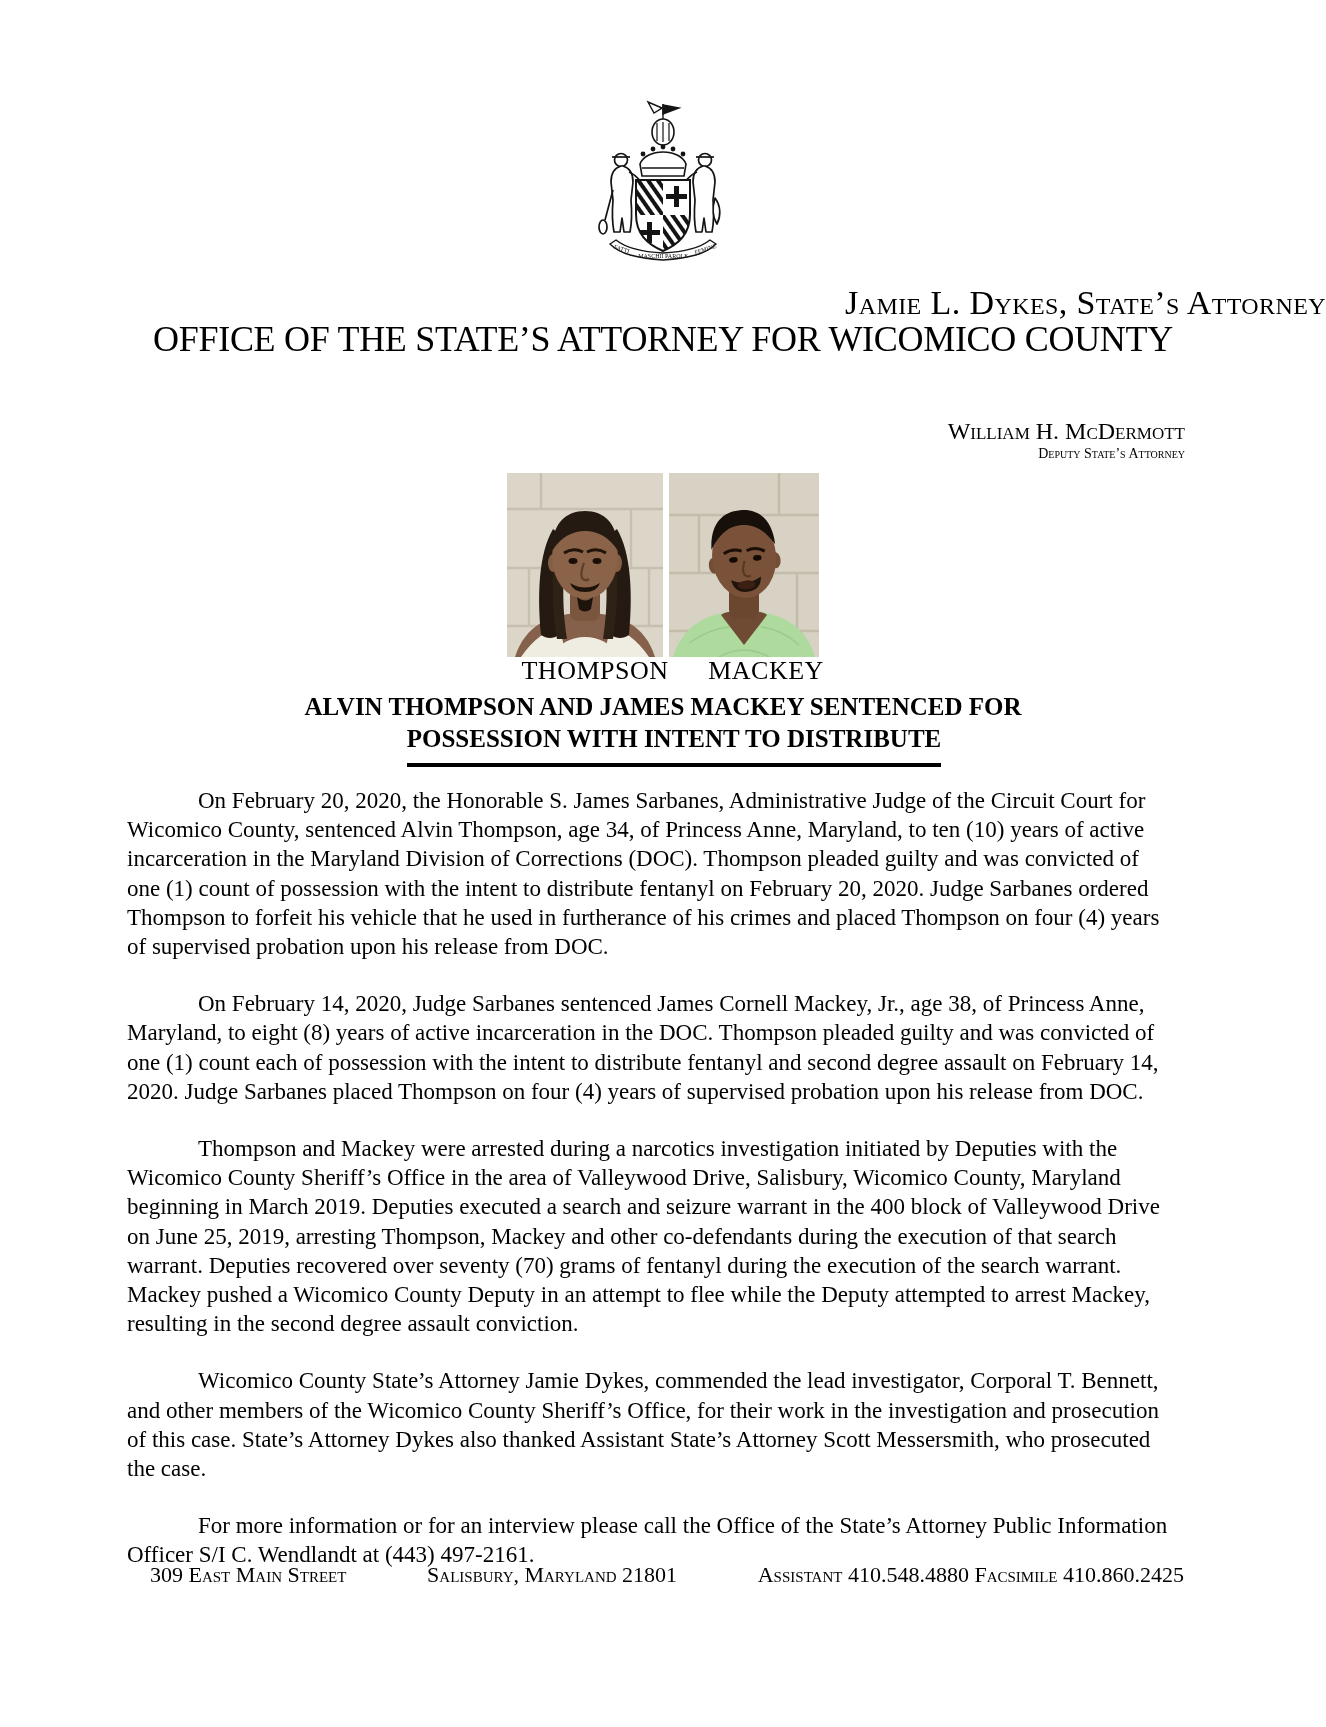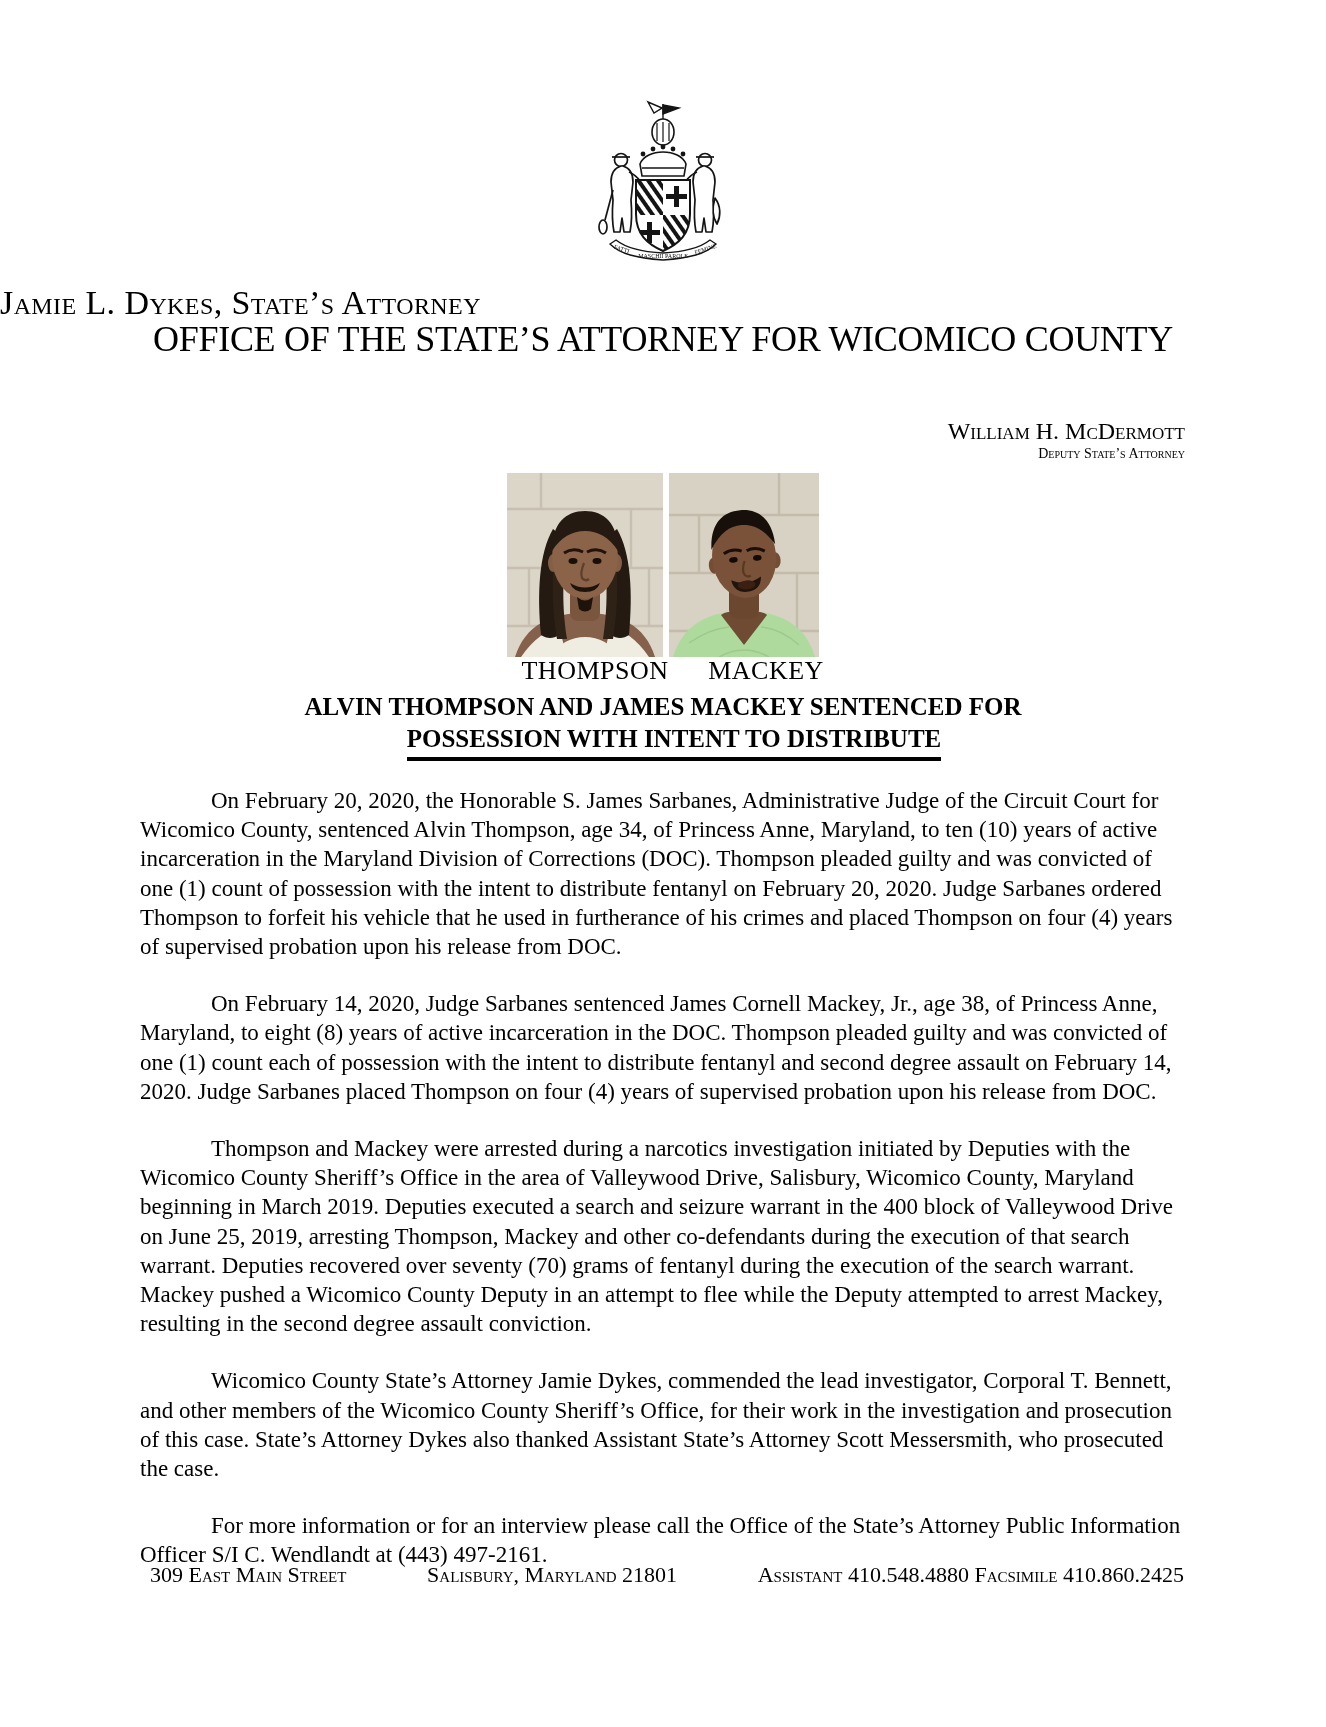--- a/index.html
+++ b/index.html
@@ -2,21 +2,21 @@
 <html><head>
 <meta charset="utf-8">
 <style>
   html,body { margin:0; padding:0; background:#ffffff; }
   .page {
     position:relative; width:1326px; height:1727px; background:#ffffff; color:#000;
     font-family:"Liberation Serif","DejaVu Serif",serif; overflow:hidden;
   }
   .crest { position:absolute; top:98px; left:50%; transform:translateX(-50%); }
   .hdr1 {
-    position:absolute; top:284px; left:0; width:100%; text-align:left;
+    position:absolute; top:284px; left:0; width:100%; text-align:right;
     font-variant:small-caps; font-size:34px; letter-spacing:0.4px;
   }
   .hdr2 {
     position:absolute; top:318px; left:0; width:100%; text-align:center;
     font-size:36px; letter-spacing:-0.3px; white-space:nowrap;
   }
   .deputy { position:absolute; top:418px; right:141px; text-align:right; }
   .deputy-name { font-variant:small-caps; font-size:24px; }
   .deputy-title { font-variant:small-caps; font-size:14px; margin-top:1px; }
   .photos {
@@ -28,23 +28,23 @@
     position:absolute; top:656px; left:0; width:100%;
     display:flex; justify-content:center; gap:18px;padding-left:16px;
   }
   .captions > div { font-size:26px; text-align:center; letter-spacing:0.5px; }
   .cap-left { width:156px; }
   .cap-right { width:150px; }
   .headline {
     position:absolute; top:691px; left:0; width:100%;
     text-align:center; font-weight:bold; font-size:25px; line-height:32px;
   }
-  .headline .underlined { border-bottom:4px solid #000; padding-bottom:5px;margin-left:22px; }
+  .headline .underlined { border-bottom:4px solid #000; padding-bottom:11px;margin-left:22px; }
   .body-text {
-    position:absolute; top:786px; left:140px; width:1044px;
+    position:absolute; top:786px; left:127px; width:1044px;
     font-size:23px; line-height:29.2px; text-align:left;
   }
   .body-text p { margin:0 0 28px 0; text-indent:71px; }
   .footer {
     position:absolute; top:1562px; left:150px; width:1034px;
     display:flex; justify-content:space-between;
     font-variant:small-caps; font-size:22px; white-space:nowrap;
   }
   svg text { font-family:"Liberation Serif","DejaVu Serif",serif; }
 </style>

